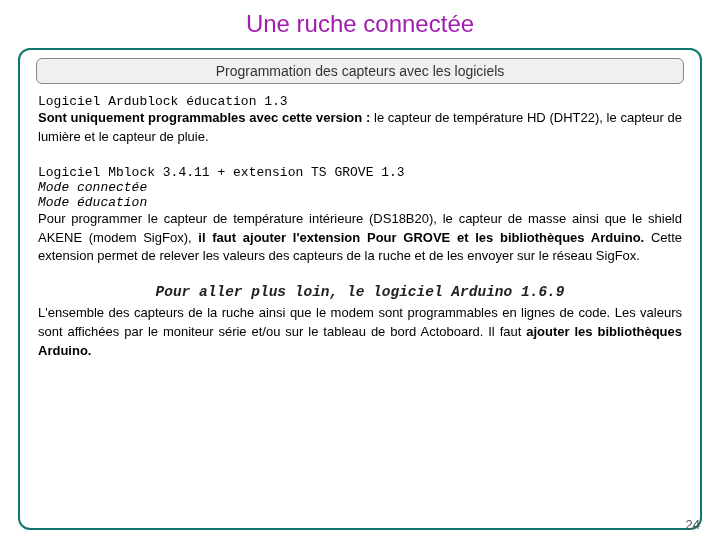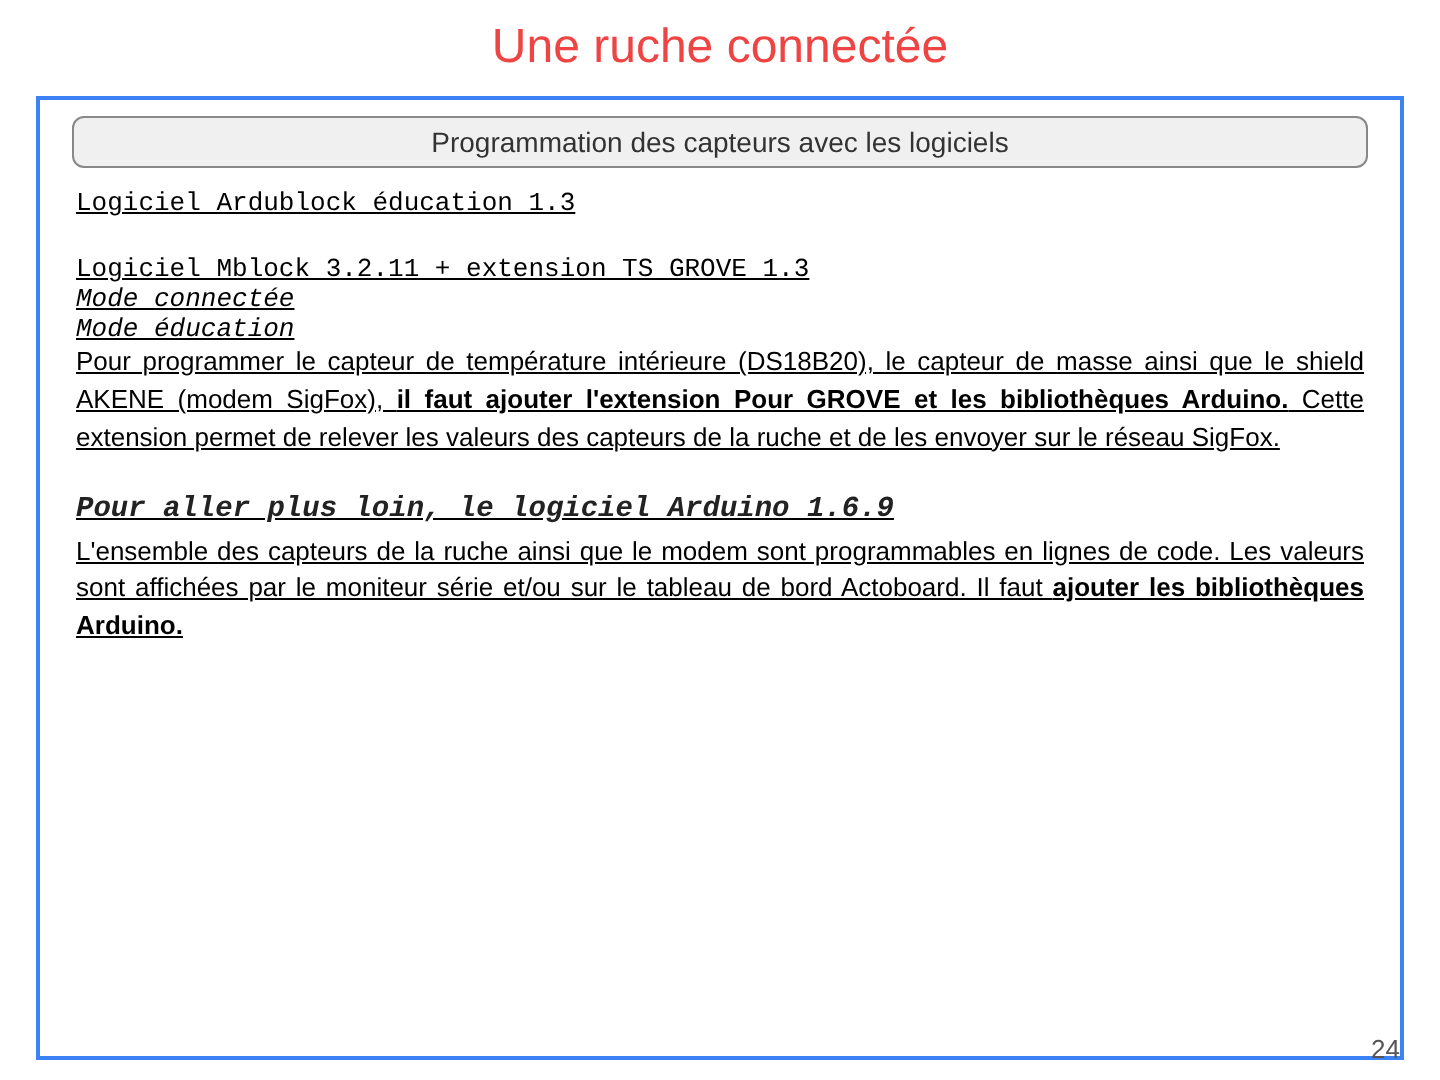--- a/index.html
+++ b/index.html
@@ -19,29 +19,29 @@
       background: #ffffff;
       display: flex;
       flex-direction: column;
       align-items: center;
       padding: 10px 18px 10px 18px;
     }
 
     .page-title {
       font-size: 24px;
       font-weight: normal;
-      color: #ef4444;
+      color: #a21caf;
       text-align: center;
       margin-bottom: 10px;
       font-family: Arial, sans-serif;
     }
 
     .main-box {
-      border: 2px solid #3b82f6;
-      border-radius: 0;
+      border: 2px solid #0f766e;
+      border-radius: 12px;
       width: 100%;
       flex: 1;
       display: flex;
       flex-direction: column;
       overflow: hidden;
       padding: 0;
     }
 
     .subtitle-bar {
       background: #f0f0f0;
@@ -56,21 +56,20 @@
     }
 
     .content-area {
       padding: 4px 18px 8px 18px;
       flex: 1;
       overflow: hidden;
     }
 
     .section {
       margin-bottom: 10px;
-      text-decoration: underline;
     }
 
     .mono {
       font-family: 'Courier New', Courier, monospace;
       font-size: 13px;
     }
 
     .normal {
       font-family: Arial, sans-serif;
       font-size: 13px;
@@ -88,20 +87,21 @@
       font-size: 13px;
     }
 
     .section-header {
       font-family: 'Courier New', Courier, monospace;
       font-style: italic;
       font-size: 14.5px;
       font-weight: bold;
       margin-bottom: 4px;
       color: #222;
+      text-align: center;
     }
 
     .page-number {
       position: absolute;
       bottom: 8px;
       right: 20px;
       font-size: 13px;
       color: #555;
     }
 
@@ -123,26 +123,29 @@
   <div class="main-box">
 
     <div class="subtitle-bar">Programmation des capteurs avec les logiciels</div>
 
     <div class="content-area">
 
       <div class="section">
         <p class="mono">
           <span>Logiciel Ardublock éducation 1.3</span>
         </p>
+        <p class="normal">
+          <span class="bold">Sont uniquement programmables avec cette version : </span><span>le capteur de température HD (DHT22), le capteur de lumière et le capteur de pluie.</span>
+        </p>
       </div>
 
       <div class="spacer"></div>
 
       <div class="section">
-        <p class="mono">Logiciel Mblock 3.2.11 + extension TS GROVE 1.3</p>
+        <p class="mono">Logiciel Mblock 3.4.11 + extension TS GROVE 1.3</p>
         <p class="italic-mono">Mode connectée</p>
         <p class="italic-mono">Mode éducation</p>
         <p class="normal">
           <span>Pour programmer le capteur de température intérieure (DS18B20), le capteur de masse ainsi que le shield AKENE (modem SigFox), </span><span class="bold">il faut ajouter l'extension Pour GROVE et les bibliothèques Arduino.</span><span> Cette extension permet de relever les valeurs des capteurs de la ruche et de les envoyer sur le réseau SigFox.</span>
         </p>
       </div>
 
       <div class="spacer"></div>
 
       <div class="section">

